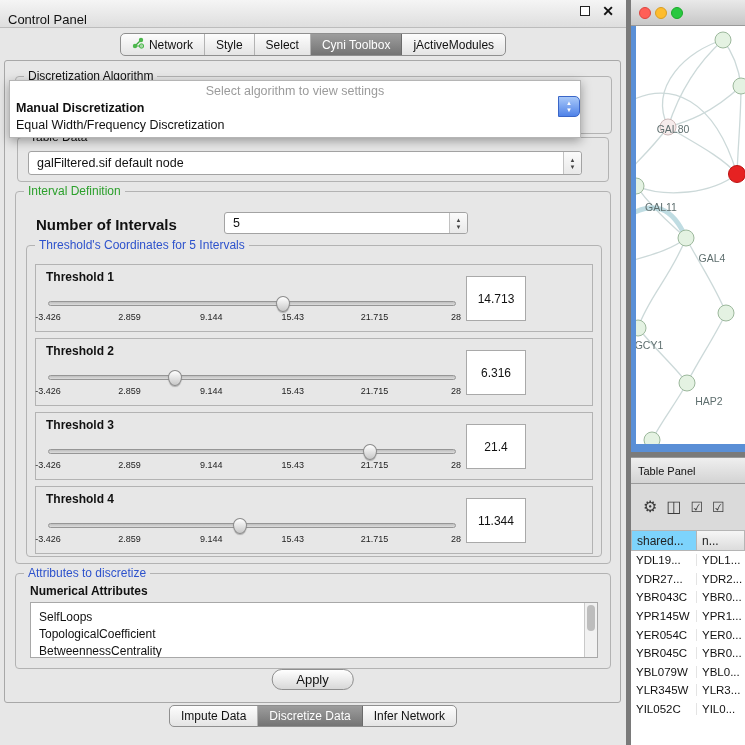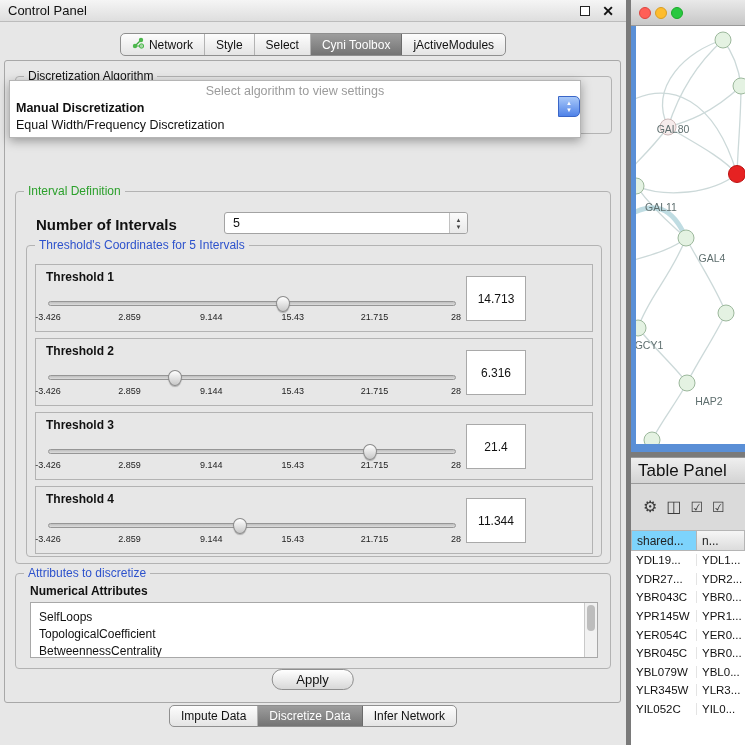--- a/index.html
+++ b/index.html
@@ -1,21 +1,21 @@
 <!DOCTYPE html>
 <html><head>
 <meta charset="utf-8">
 <style>
   *{margin:0;padding:0;box-sizing:border-box}
   html,body{width:745px;height:745px;overflow:hidden}
   body{background:#7a7a7a;font-family:"Liberation Sans",sans-serif;position:relative;font-size:12px;color:#111}
 
   
   .control-panel{position:absolute;left:0;top:0;width:626px;height:745px;background:#e7e7e7}
-  .cp-titlebar{position:absolute;top:0;left:0;width:100%;height:22px;background:linear-gradient(#f5f5f5,#dedede);border-bottom:1px solid #bcbcbc;display:flex;align-items:center;padding:0 8px}
+  .cp-titlebar{position:absolute;top:0;left:0;width:100%;height:28px;background:linear-gradient(#f5f5f5,#dedede);border-bottom:1px solid #bcbcbc;display:flex;align-items:flex-end;padding:0 8px}
   .cp-title{font-size:13px;color:#111}
   .float-icon{position:absolute;right:36px;top:6px;width:10px;height:10px;border:1.5px solid #222;background:#fff}
   .close-icon{position:absolute;right:12px;top:0;font-size:14px;font-weight:bold;color:#111;line-height:22px;cursor:default}
 
   .seg-row{position:absolute;left:0;width:100%;display:flex;justify-content:center}
   .top-tabs{top:33px}
   .bottom-tabs{top:705px}
   .seg{display:flex;border:1px solid #8f8f8f;border-radius:5px;overflow:hidden;background:linear-gradient(#fdfdfd,#e4e4e4)}
   .seg-item{padding:3px 11px;font-size:12px;color:#111;border-right:1px solid #b3b3b3;display:flex;align-items:center;gap:5px;white-space:nowrap}
   .seg-item:last-child{border-right:none}
@@ -76,21 +76,21 @@
   .nw-body{position:absolute;top:26px;left:0;right:0;bottom:0;border-left:5px solid #5a8fd6;border-bottom:8px solid #5a8fd6;background:#fff;overflow:hidden}
   svg.network{display:block;width:109px;height:418px}
   .edge{fill:none;stroke:#ccd9d9;stroke-width:1.3}
   .edge.thick{stroke:#9ccad2;stroke-width:5;opacity:.65}
   circle.node{fill:#e4f2e2;stroke:#9cb89c;stroke-width:1}
   circle.node.pale{fill:#f6ecec;stroke:#cdb9b9}
   circle.node.red{fill:#e62222;stroke:#bb1111}
   text.nodelabel{fill:#5f6f6f;font-size:10.5px;font-family:"Liberation Sans",sans-serif;text-anchor:middle}
 
   
-  .tp-titlebar{position:absolute;left:631px;top:457px;width:114px;height:27px;background:linear-gradient(#efefef,#d3d3d3);border-top:1px solid #9a9a9a;border-bottom:1px solid #9a9a9a;display:flex;align-items:center;padding-left:7px;font-size:17px;color:#111}
+  .tp-titlebar{position:absolute;left:631px;top:457px;width:114px;height:27px;background:linear-gradient(#efefef,#d3d3d3);border-top:1px solid #9a9a9a;border-bottom:1px solid #9a9a9a;display:flex;align-items:center;padding-left:7px;font-size:11px;color:#111}
   .tp-body{position:absolute;left:631px;top:484px;width:114px;height:261px;background:#dadada;overflow:hidden}
   .tp-toolbar{position:absolute;top:0;left:0;right:0;height:46px;display:flex;align-items:center;gap:9px;padding-left:12px}
   .tb-icon{font-size:16px;color:#3c3c3c;line-height:1}
   .tb-icon.small{font-size:14px}
   .tp-table{position:absolute;top:46px;left:0;right:0;bottom:0;background:#fff}
   .tp-header{display:flex;height:21px}
   .tp-th{font-size:12px;color:#222;background:linear-gradient(#f6f6f6,#dcdcdc);border:1px solid #b5b5b5;border-left:none;display:flex;align-items:center;padding-left:5px;overflow:hidden;white-space:nowrap}
   .tp-th.c1{width:66px;flex:none;border-left:1px solid #b5b5b5}
   .tp-th.rest{flex:1}
   .tp-th.hl{background:#7dd3fc}
@@ -148,20 +148,30 @@
           <div class="dd-item bold">Manual Discretization</div>
           <div class="dd-item">Equal Width/Frequency Discretization</div>
         </div>
     </div>
 
     <div class="combo-blue">
       <span>▲</span>
       <span>▼</span>
     </div>
 
+    <div class="group table-data-group">
+      <span class="group-title">Table Data</span>
+      <div class="combo td-combo">
+        <span>galFiltered.sif default node</span>
+        <span class="spin">
+          <span>▲</span>
+          <span>▼</span>
+        </span>
+      </div>
+    </div>
 
     <div class="group interval-group">
       <span class="group-title gt-green">Interval Definition</span>
       <div class="noi-label">Number of Intervals</div>
       <div class="combo noi-combo">
         <span>5</span>
         <span class="spin">
           <span>▲</span>
           <span>▼</span>
         </span>

